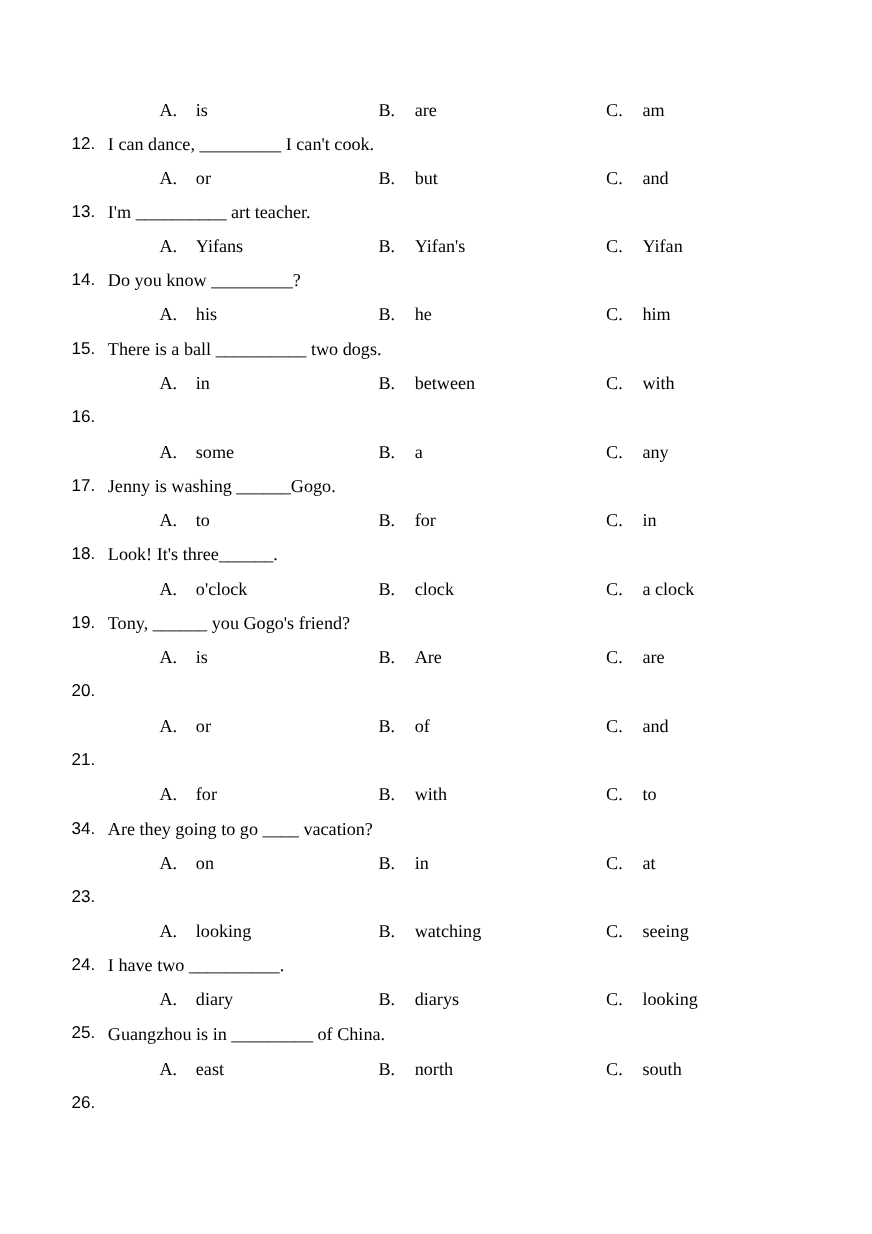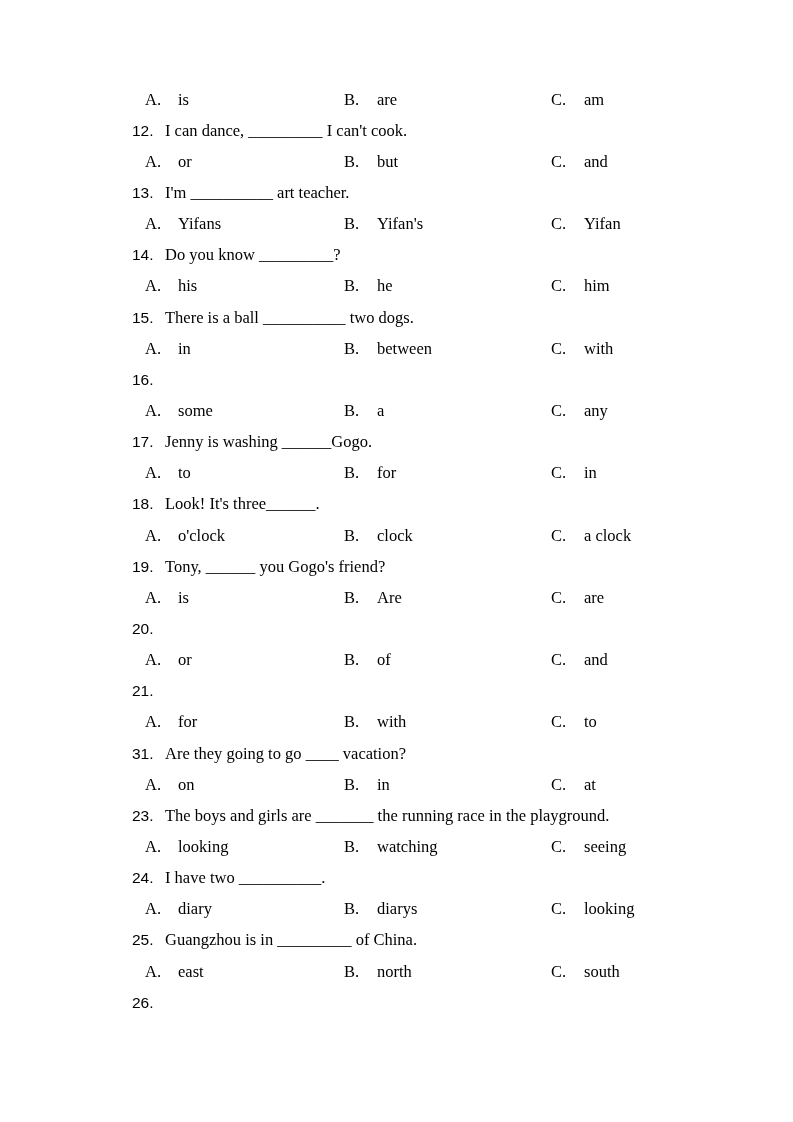--- a/index.html
+++ b/index.html
@@ -23,22 +23,21 @@
     left: 0;
     right: 0;
   }
   .line {
     height: 31.15px;
     display: flex;
     align-items: center;
     white-space: pre;
   }
   .stem-line {
-    padding-left: 120px;
-    margin-left: 12px;
+    padding-left: 65px;
   }
   .qnum {
     display: inline-block;
     width: 33px;
     flex: 0 0 33px;
     font-family: "Liberation Sans", "DejaVu Sans", sans-serif;
     font-size: 15.5px;
   }
   .options-line {
     padding-left: 145px;
@@ -75,23 +74,23 @@
       <div class="line stem-line"><span class="qnum">17.</span><span class="stem-text">Jenny is washing ______Gogo.</span></div>
       <div class="line options-line"><span class="opt opt-0"><span class="opt-label">A.</span><span class="opt-text">to</span></span><span class="opt opt-1"><span class="opt-label">B.</span><span class="opt-text">for</span></span><span class="opt opt-2"><span class="opt-label">C.</span><span class="opt-text">in</span></span></div>
       <div class="line stem-line"><span class="qnum">18.</span><span class="stem-text">Look! It's three______.</span></div>
       <div class="line options-line"><span class="opt opt-0"><span class="opt-label">A.</span><span class="opt-text">o'clock</span></span><span class="opt opt-1"><span class="opt-label">B.</span><span class="opt-text">clock</span></span><span class="opt opt-2"><span class="opt-label">C.</span><span class="opt-text">a clock</span></span></div>
       <div class="line stem-line"><span class="qnum">19.</span><span class="stem-text">Tony, ______ you Gogo's friend?</span></div>
       <div class="line options-line"><span class="opt opt-0"><span class="opt-label">A.</span><span class="opt-text">is</span></span><span class="opt opt-1"><span class="opt-label">B.</span><span class="opt-text">Are</span></span><span class="opt opt-2"><span class="opt-label">C.</span><span class="opt-text">are</span></span></div>
       <div class="line stem-line"><span class="qnum">20.</span></div>
       <div class="line options-line"><span class="opt opt-0"><span class="opt-label">A.</span><span class="opt-text">or</span></span><span class="opt opt-1"><span class="opt-label">B.</span><span class="opt-text">of</span></span><span class="opt opt-2"><span class="opt-label">C.</span><span class="opt-text">and</span></span></div>
       <div class="line stem-line"><span class="qnum">21.</span></div>
       <div class="line options-line"><span class="opt opt-0"><span class="opt-label">A.</span><span class="opt-text">for</span></span><span class="opt opt-1"><span class="opt-label">B.</span><span class="opt-text">with</span></span><span class="opt opt-2"><span class="opt-label">C.</span><span class="opt-text">to</span></span></div>
-      <div class="line stem-line"><span class="qnum">31.</span><span class="stem-text">Are they going to go ____ vacation?</span></div>
+      <div class="line stem-line"><span class="qnum">34.</span><span class="stem-text">Are they going to go ____ vacation?</span></div>
       <div class="line options-line"><span class="opt opt-0"><span class="opt-label">A.</span><span class="opt-text">on</span></span><span class="opt opt-1"><span class="opt-label">B.</span><span class="opt-text">in</span></span><span class="opt opt-2"><span class="opt-label">C.</span><span class="opt-text">at</span></span></div>
-      <div class="line stem-line"><span class="qnum">23.</span><span class="stem-text">The boys and girls are _______ the running race in the playground.</span></div>
+      <div class="line stem-line"><span class="qnum">23.</span></div>
       <div class="line options-line"><span class="opt opt-0"><span class="opt-label">A.</span><span class="opt-text">looking</span></span><span class="opt opt-1"><span class="opt-label">B.</span><span class="opt-text">watching</span></span><span class="opt opt-2"><span class="opt-label">C.</span><span class="opt-text">seeing</span></span></div>
       <div class="line stem-line"><span class="qnum">24.</span><span class="stem-text">I have two __________.</span></div>
       <div class="line options-line"><span class="opt opt-0"><span class="opt-label">A.</span><span class="opt-text">diary</span></span><span class="opt opt-1"><span class="opt-label">B.</span><span class="opt-text">diarys</span></span><span class="opt opt-2"><span class="opt-label">C.</span><span class="opt-text">looking</span></span></div>
       <div class="line stem-line"><span class="qnum">25.</span><span class="stem-text">Guangzhou is in _________ of China.</span></div>
       <div class="line options-line"><span class="opt opt-0"><span class="opt-label">A.</span><span class="opt-text">east</span></span><span class="opt opt-1"><span class="opt-label">B.</span><span class="opt-text">north</span></span><span class="opt opt-2"><span class="opt-label">C.</span><span class="opt-text">south</span></span></div>
       <div class="line stem-line"><span class="qnum">26.</span></div>
     </main>
 </div>
 
 </body></html>

